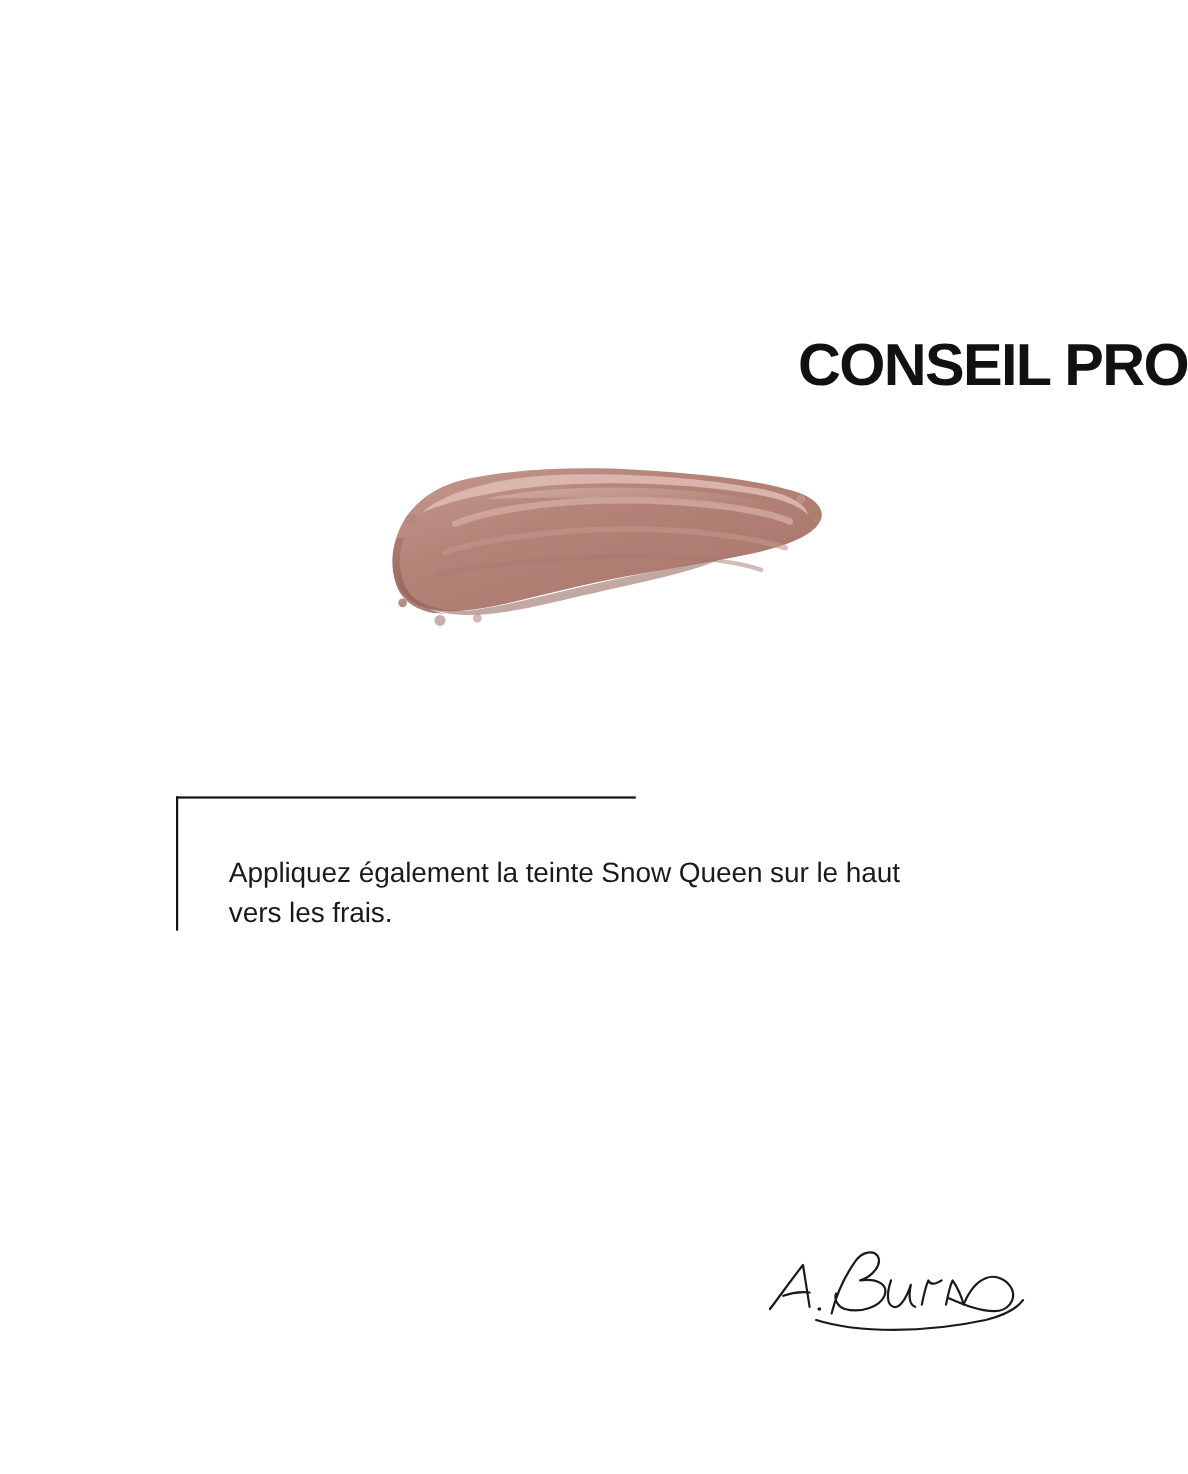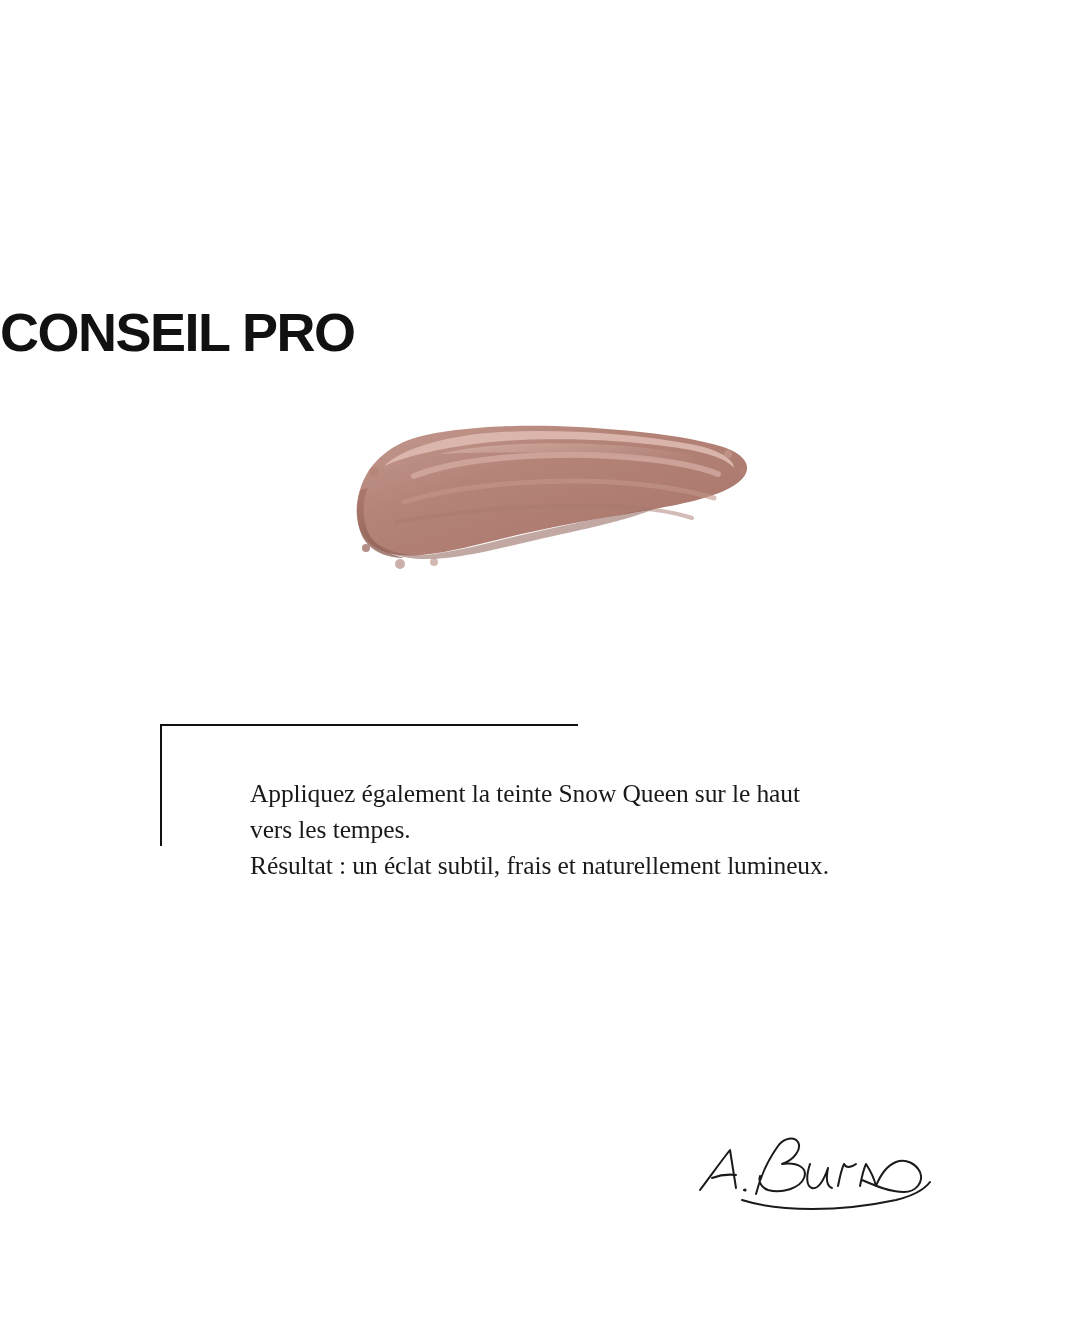--- a/index.html
+++ b/index.html
@@ -20,21 +20,21 @@
     position: absolute;
     inset: 0;
   }
 
   
   .title {
     position: absolute;
     top: 268px;
     left: 0;
     width: 100%;
-    text-align: left;
+    text-align: right;
     font-family: "Liberation Sans", sans-serif;
     font-weight: bold;
     font-size: 54px;
     letter-spacing: -1.5px;
     color: #111111;
     line-height: 1.05;
   }
 
   
   .swatch-wrap {
@@ -75,23 +75,22 @@
     background: #111111;
   }
   .callout-text {
     position: absolute;
     top: 52px;
     left: 48px;
     width: 740px;
     font-size: 25.5px;
     line-height: 1.42;
     color: #1a1a1a;
-    font-family: Liberation Serif, serif;
+    font-family: Liberation Sans, sans-serif;
     letter-spacing: -0.1px;
-    margin-left: 42px;
   }
   .callout-text .line {
     display: block;
     white-space: pre;
   }
 
   
   .signature {
     position: absolute;
     top: 1120px;
@@ -178,22 +177,21 @@
       <circle cx="398" cy="52" r="4" fill="#c49a90" opacity="0.7"></circle>
       <circle cx="412" cy="70" r="3" fill="#b58479" opacity="0.6"></circle>
     </svg>
   </div>
 
   <div class="callout">
     <div class="bracket-top"></div>
     <div class="bracket-left"></div>
     <div class="callout-text">
       <span class="line">Appliquez également la teinte Snow Queen sur le haut</span>
-      <span class="line">vers les tempes.</span>
-      <span class="line">Résultat : un éclat subtil, frais et naturellement lumineux.</span>
+      <span class="line">vers les frais.</span>
     </div>
   </div>
 
   <div class="signature">
     <svg viewBox="0 0 260 110" xmlns="http://www.w3.org/2000/svg" aria-hidden="true">
       <g fill="none" stroke="#1a1a1a" stroke-width="2" stroke-linecap="round" stroke-linejoin="round">
 
         <path d="M10 70 C 22 54, 32 40, 40 30 C 42 42, 44 56, 46 68"></path>
         <path d="M22 58 C 30 55, 38 54, 46 55"></path>
 

